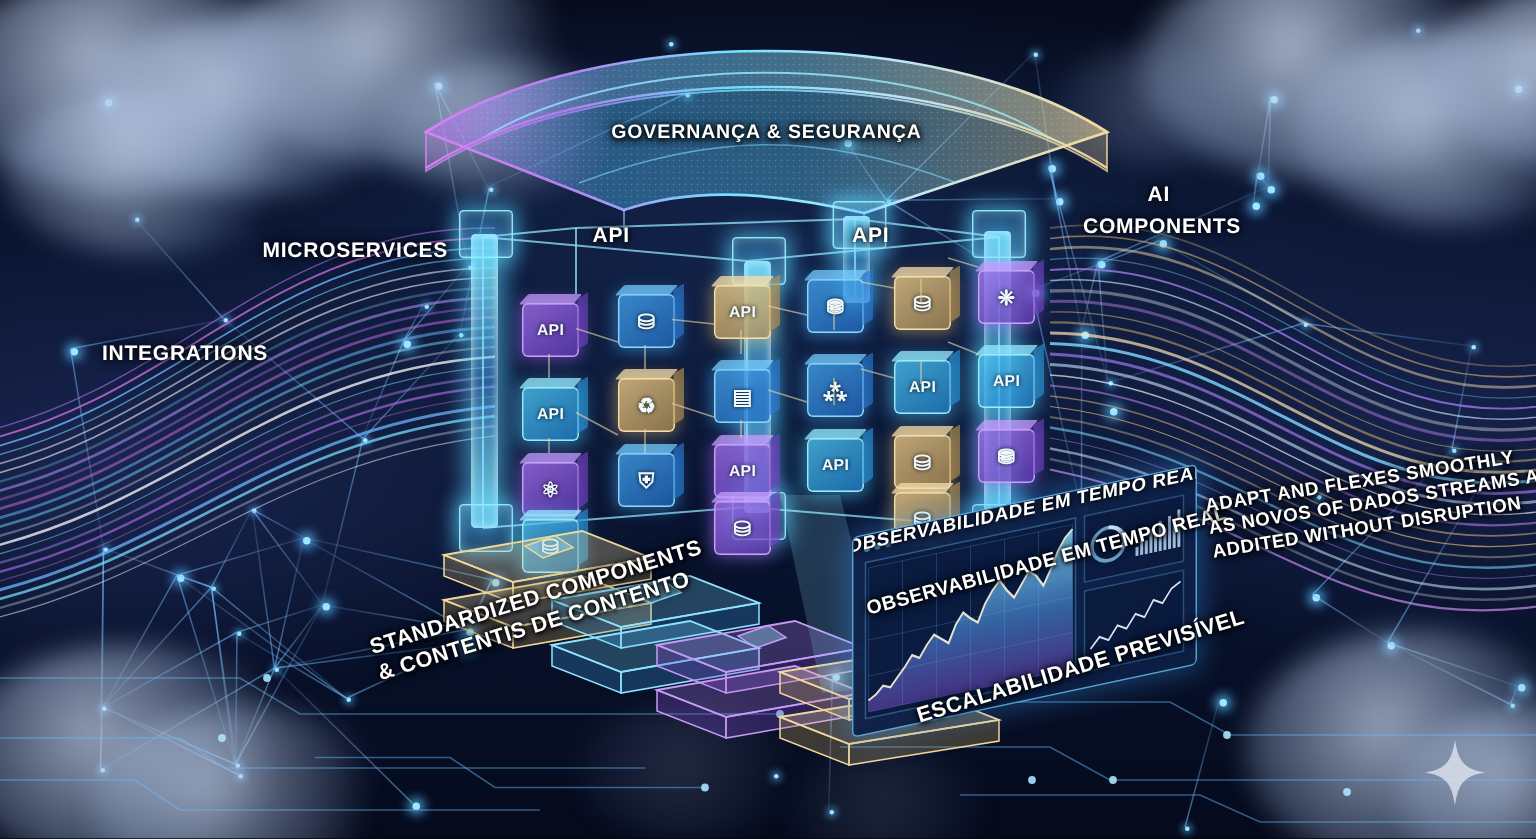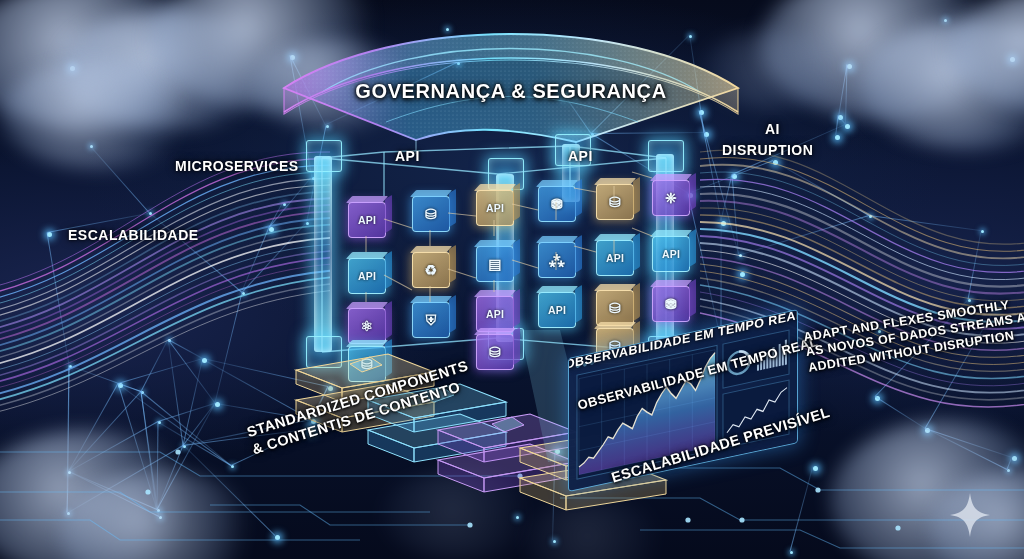--- a/index.html
+++ b/index.html
@@ -31,21 +31,21 @@
   .cloud.dim{background:radial-gradient(circle at 45% 45%,rgba(168,188,222,.50),rgba(120,150,200,.18) 58%,rgba(90,120,180,0) 78%);}
 
   
   .streamwrap{position:absolute;inset:0;}
 
   
   #canopy{position:absolute;left:276px;top:22px;width:470px;height:140px;}
   .canopy-face{position:absolute;inset:0;}
   .canopy-label{
     position:absolute;left:0;right:0;top:58px;text-align:center;
-    color:#ffffff;font-weight:bold;font-size:20px;letter-spacing:.6px;
+    color:#ffffff;font-weight:bold;font-size:13px;letter-spacing:.6px;
     text-shadow:0 0 3px #000,0 0 8px rgba(0,0,0,.95),0 2px 4px rgba(0,0,0,.9);
     white-space:nowrap;
   }
 
   
   #cube{position:absolute;left:300px;top:140px;width:420px;height:240px;}
   .pillar{position:absolute;width:18px;border-radius:3px;
     background:linear-gradient(180deg,rgba(130,235,255,.95),rgba(70,180,255,.45),rgba(130,235,255,.9));
     box-shadow:0 0 14px 5px rgba(90,210,255,.55),inset 0 0 6px rgba(255,255,255,.8);}
   .joint{position:absolute;width:34px;height:30px;border:1.3px solid rgba(150,240,255,.95);
@@ -586,23 +586,23 @@
         </g>
       <rect x="154" y="68" width="66" height="54" fill="rgba(10,26,60,.75)" stroke="rgba(110,200,255,.3)"></rect>
       <path id="miniLine" fill="none" stroke="#dfe8f2" stroke-width="1.2" d="M158.0,107.5 L164.0,100.7 L170.0,104.1 L176.0,95.6 L182.0,99.0 L188.0,90.5 L194.0,93.9 L200.0,83.7 L206.0,87.1 L212.0,78.6 L218.0,75.2"></path>
     </svg>
     <div class="dash-label" style="left:-4px;top:-2px;">OBSERVABILIDADE EM TEMPO REAL</div>
   </div>
 
   <div class="caption" id="dashTitle" style="left:578px;top:398px;font-size:13px;transform:rotate(-15deg);transform-origin:0 50%;">OBSERVABILIDADE EM TEMPO REAL</div>
 
   <div class="side-label" style="left:175px;top:158px;">MICROSERVICES</div>
-  <div class="side-label" style="left:68px;top:227px;">ESCALABILIDADE</div>
+  <div class="side-label" style="left:68px;top:227px;">INTEGRATIONS</div>
   <div class="side-label" style="left:765px;top:121px;">AI</div>
-  <div class="side-label" style="left:722px;top:142px;">DISRUPTION</div>
+  <div class="side-label" style="left:722px;top:142px;">COMPONENTS</div>
 
   <div class="caption" style="left:250px;top:424px;font-size:14.5px;transform:rotate(-17deg);transform-origin:0 50%;">
     <div>STANDARDIZED COMPONENTS</div>
     <div>&amp; CONTENTIS DE CONTENTO</div>
   </div>
 
   <div class="caption" style="left:612px;top:470px;font-size:14.5px;transform:rotate(-17deg);transform-origin:0 50%;">ESCALABILIDADE PREVISÍVEL</div>
 
   <div class="caption" style="left:806px;top:330px;font-size:12.5px;transform:rotate(-9deg);transform-origin:0 50%;">
     <div>ADAPT AND FLEXES SMOOTHLY</div>

